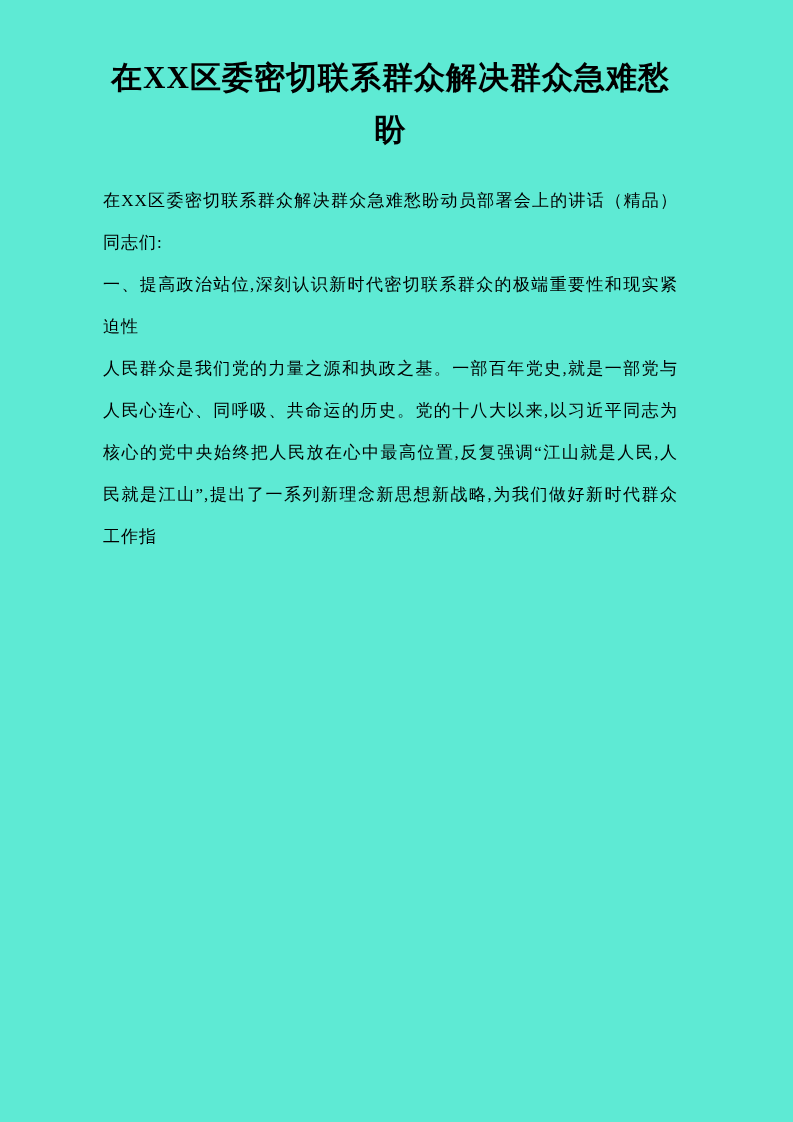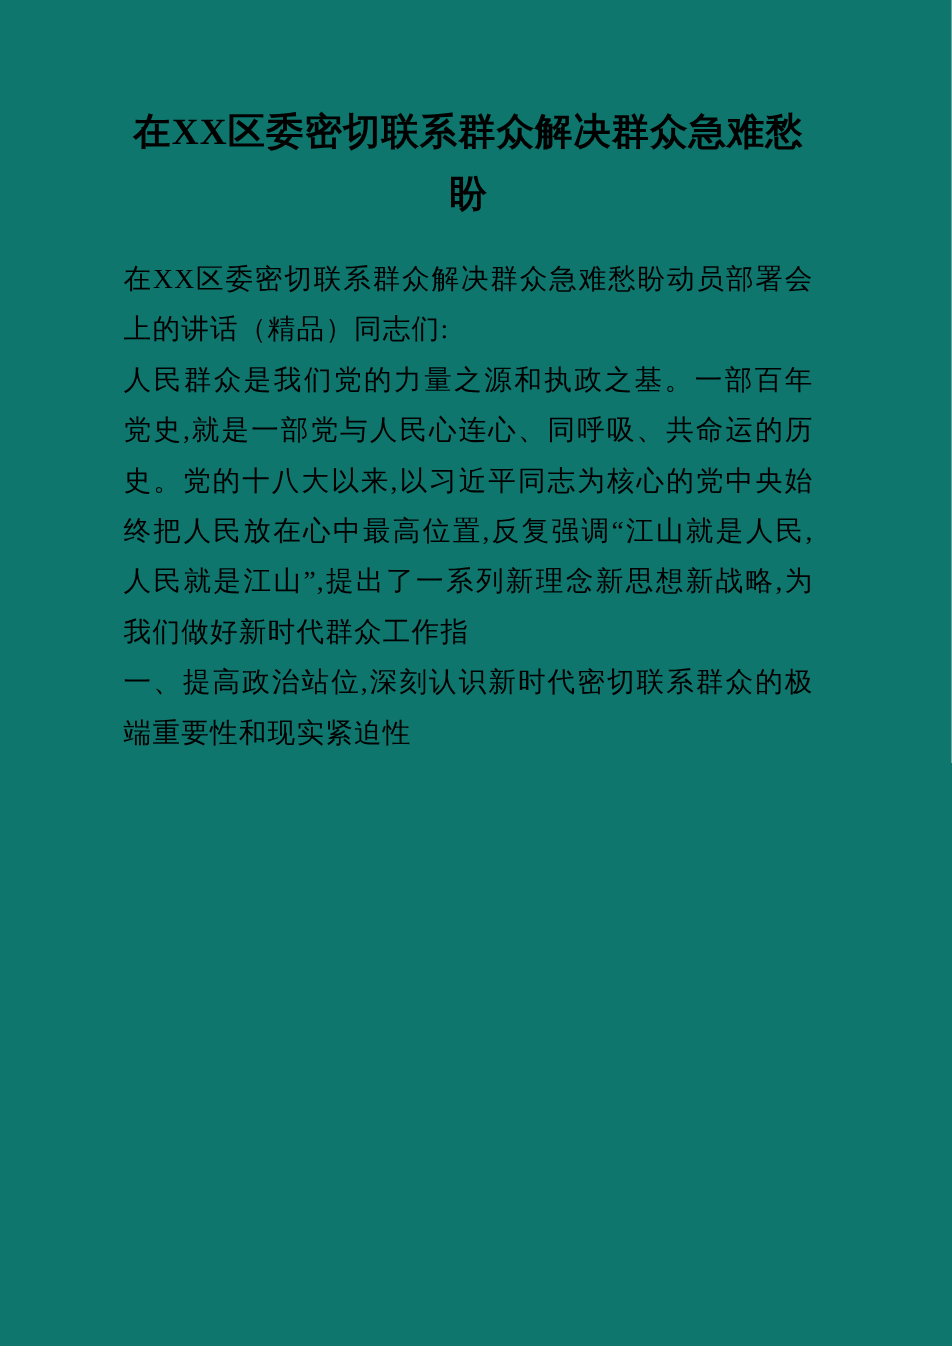--- a/index.html
+++ b/index.html
@@ -11,49 +11,49 @@
       width: 793px;
       height: 1122px;
       overflow: hidden;
       color: #000000;
       font-family: "Liberation Serif", "DejaVu Serif", serif;
     }
     .page {
       box-sizing: border-box;
       width: 793px;
       height: 1122px;
-      padding: 84px 115px 0 103px;
-      background: #0f766e;
+      padding: 52px 115px 0 103px;
+      background: #5eead4;
     }
     .doc-title {
       font-size: 31px;
       font-weight: bold;
       line-height: 52px;
       text-align: center;
       letter-spacing: 1px;
     }
     .doc-body {
       margin-top: 24px;
-      font-size: 23px;
+      font-size: 17px;
       line-height: 42px;
       letter-spacing: 1px;
       text-align: justify;
       text-justify: inter-character;
     }
     .doc-body p {
       margin: 0;
       word-break: break-all;
       overflow-wrap: break-word;
     }
   </style>
 </head>
 <body>
 
 <div class="page">
   <div class="doc-title">
     <div>在XX区委密切联系群众解决群众急难愁盼</div>
   </div>
   <div class="doc-body">
     <p>在XX区委密切联系群众解决群众急难愁盼动员部署会上的讲话（精品）同志们:</p>
+    <p>一、提高政治站位,深刻认识新时代密切联系群众的极端重要性和现实紧迫性</p>
     <p>人民群众是我们党的力量之源和执政之基。一部百年党史,就是一部党与人民心连心、同呼吸、共命运的历史。党的十八大以来,以习近平同志为核心的党中央始终把人民放在心中最高位置,反复强调“江山就是人民,人民就是江山”,提出了一系列新理念新思想新战略,为我们做好新时代群众工作指</p>
-    <p>一、提高政治站位,深刻认识新时代密切联系群众的极端重要性和现实紧迫性</p>
   </div>
 </div>
 
 </body></html>

